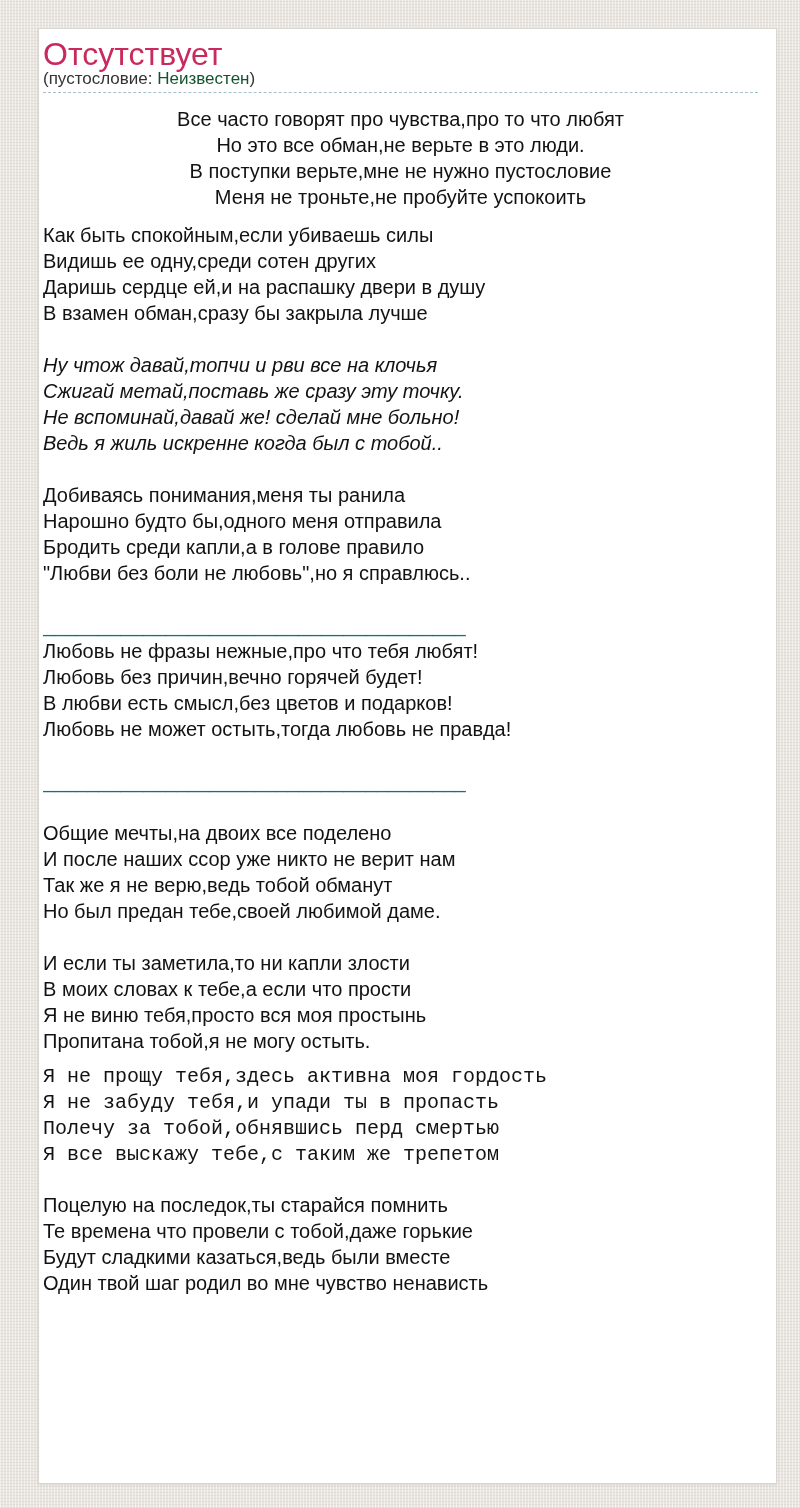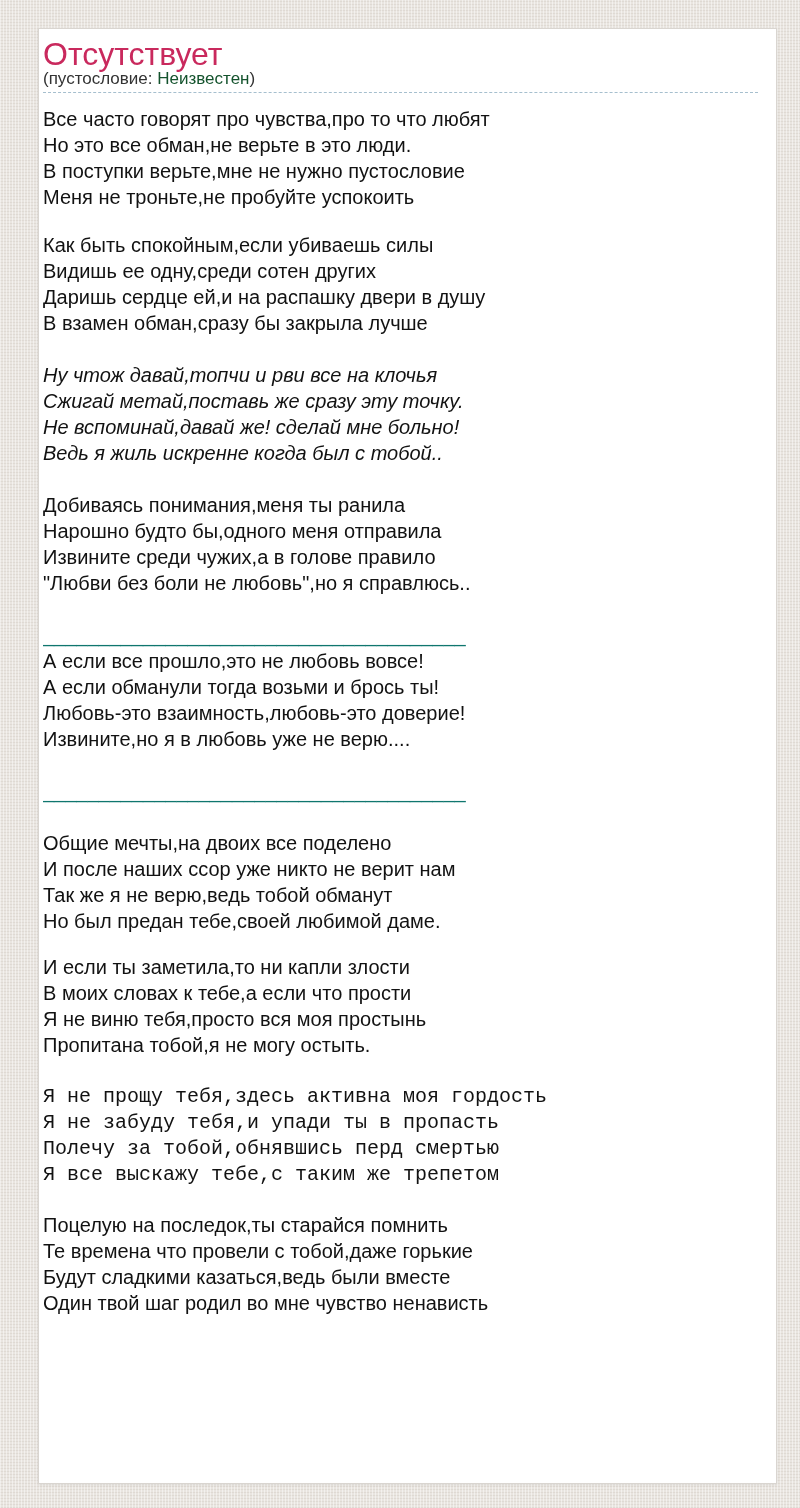--- a/index.html
+++ b/index.html
@@ -66,47 +66,47 @@
 </head>
 <body>
 
 <div class="card">
   <div class="header">
     <h1 class="song-title">Отсутствует</h1>
     <div class="subtitle"><span>(пустословие: </span><a class="artist-link">Неизвестен</a><span>)</span></div>
   </div>
 
   <div class="lyrics">
-      <div class="stanza" style="margin-bottom: 22px;">Все часто говорят про чувства,про то что любят
+      <div class="stanza" style="margin-bottom: 12px; text-align: center;">Все часто говорят про чувства,про то что любят
 Но это все обман,не верьте в это люди.
 В поступки верьте,мне не нужно пустословие
 Меня не троньте,не пробуйте успокоить</div>
       <div class="stanza" style="margin-bottom: 26px;">Как быть спокойным,если убиваешь силы
 Видишь ее одну,среди сотен других
 Даришь сердце ей,и на распашку двери в душу
 В взамен обман,сразу бы закрыла лучше</div>
       <div class="stanza" style="margin-bottom: 26px; font-style: italic;">Ну чтож давай,топчи и рви все на клочья
 Сжигай метай,поставь же сразу эту точку.
 Не вспоминай,давай же! сделай мне больно!
 Ведь я жиль искренне когда был с тобой..</div>
       <div class="stanza" style="margin-bottom: 26px;">Добиваясь понимания,меня ты ранила
 Нарошно будто бы,одного меня отправила
-Извините среди чужих,а в голове правило
+Бродить среди капли,а в голове правило
 "Любви без боли не любовь",но я справлюсь..</div>
       <div class="separator" style="margin-bottom: 0px;">______________________________________</div>
-      <div class="stanza" style="margin-bottom: 26px;">А если все прошло,это не любовь вовсе!
-А если обманули тогда возьми и брось ты!
-Любовь-это взаимность,любовь-это доверие!
-Извините,но я в любовь уже не верю....</div>
+      <div class="stanza" style="margin-bottom: 26px;">Любовь не фразы нежные,про что тебя любят!
+Любовь без причин,вечно горячей будет!
+В любви есть смысл,без цветов и подарков!
+Любовь не может остыть,тогда любовь не правда!</div>
       <div class="separator" style="margin-bottom: 26px;">______________________________________</div>
-      <div class="stanza" style="margin-bottom: 20px;">Общие мечты,на двоих все поделено
+      <div class="stanza" style="margin-bottom: 26px;">Общие мечты,на двоих все поделено
 И после наших ссор уже никто не верит нам
 Так же я не верю,ведь тобой обманут
 Но был предан тебе,своей любимой даме.</div>
-      <div class="stanza" style="margin-bottom: 26px;">И если ты заметила,то ни капли злости
+      <div class="stanza" style="margin-bottom: 10px;">И если ты заметила,то ни капли злости
 В моих словах к тебе,а если что прости
 Я не виню тебя,просто вся моя простынь
 Пропитана тобой,я не могу остыть.</div>
       <div class="stanza" style="margin-bottom: 24px; font-family: Liberation Mono, monospace;">Я не прощу тебя,здесь активна моя гордость
 Я не забуду тебя,и упади ты в пропасть
 Полечу за тобой,обнявшись перд смертью
 Я все выскажу тебе,с таким же трепетом</div>
       <div class="stanza" style="margin-bottom: 0px;">Поцелую на последок,ты старайся помнить
 Те времена что провели с тобой,даже горькие
 Будут сладкими казаться,ведь были вместе

